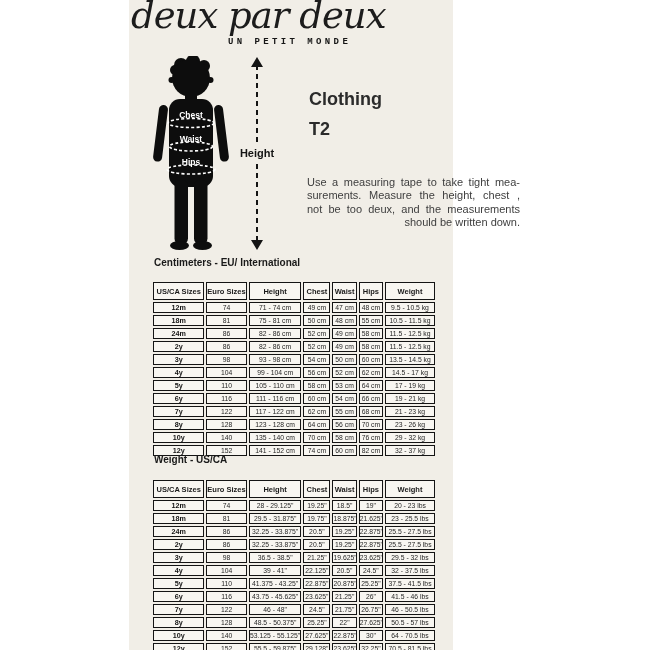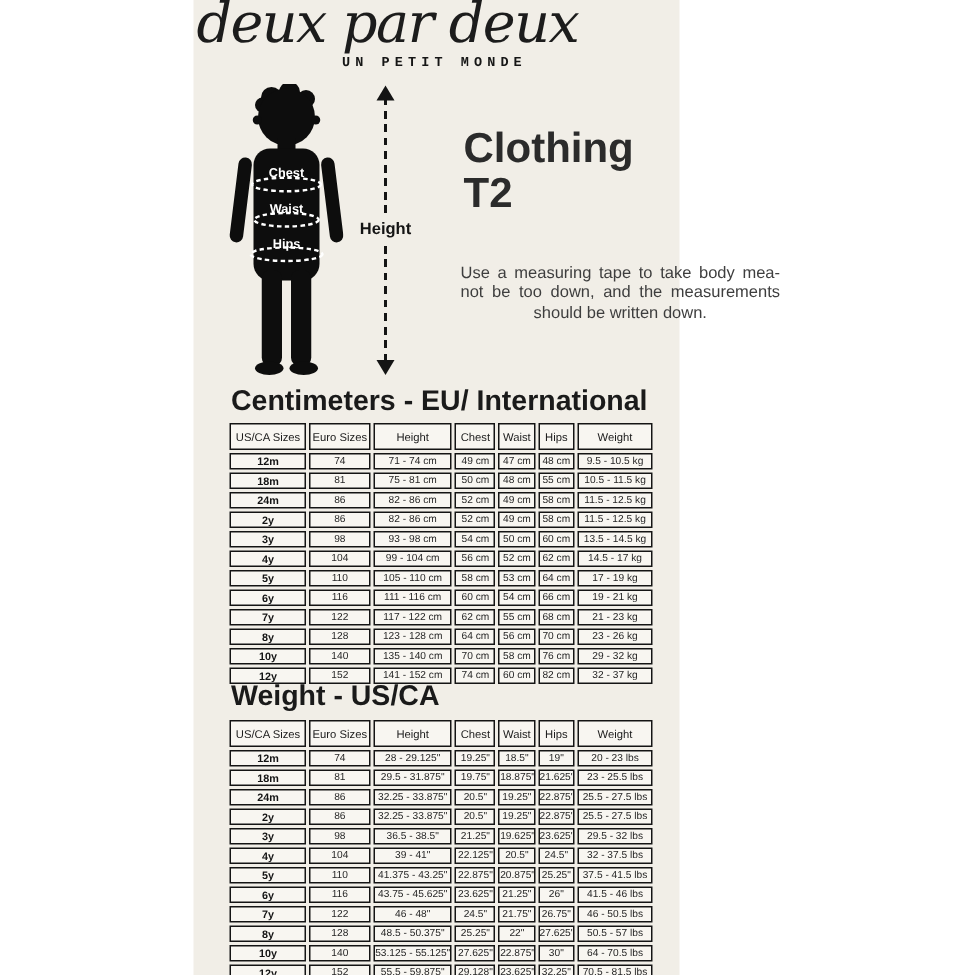--- a/index.html
+++ b/index.html
@@ -37,46 +37,46 @@
   .ah-top { top: 0; border-bottom: 10px solid #141414; }
   .ah-bot { bottom: 0; border-top: 10px solid #141414; }
   .height-label {
     position: absolute; left: 100px; top: 146px; width: 56px;
     text-align: center; font-size: 11px; font-weight: 700; color: #141414;
     background: #f1eee7; padding: 1px 0;
   }
   
   .page-title {
     position: absolute; left: 180px; top: 84px;
-    font-size: 28px; font-weight: 700; line-height: 30px; color: #2b2b2b;
+    font-size: 18px; font-weight: 700; line-height: 30px; color: #2b2b2b;
     letter-spacing: 0;
   }
   .intro { position: absolute; left: 178px; top: 176px; width: 213px;
     font-size: 11px; line-height: 13.4px; color: #3e3e3e; }
   .jline { text-align: justify; text-align-last: justify; white-space: normal; }
-  .jline-last { text-align: center; }
+  .jline-last { text-align: right; }
   
   .sec {
     position: absolute; left: 25px; margin: 0;
-    font-size: 19px; font-weight: 700; color: #1a1a1a; white-space: nowrap;
+    font-size: 10px; font-weight: 700; color: #1a1a1a; white-space: nowrap;
   }
   .sec1 { top: 257px; }
   .sec2 { top: 454px; }
   .size-table {
     position: absolute; left: 22px; width: 286px;
     border-collapse: separate; border-spacing: 2px; table-layout: fixed;
   }
   .t1 { top: 280px; }
   .t2 { top: 478px; }
   .size-table th, .size-table td {
     border: 1px solid #141414; background: #f8f6f1;
     text-align: center; vertical-align: middle;
     overflow: hidden; white-space: nowrap; padding: 0;
   }
-  .size-table th { font-size: 7.5px; font-weight: 400; height: 16px; color: #1a1a1a; }
+  .size-table th { font-size: 7.5px; font-weight: 700; height: 16px; color: #1a1a1a; }
   .size-table td { font-size: 6.8px; height: 8.8px; color: #262626; }
   .size-table td:first-child { font-weight: 700; font-size: 7.2px; color: #141414; text-align: center; }
 </style>
 </head>
 <body>
 
 <div class="panel">
 
   <div>
     <div class="logo-script">deux par deux</div>
@@ -119,22 +119,23 @@
     <div class="ah ah-bot"></div>
   </div>
   <div class="height-label">Height</div>
 
   <div class="page-title">
     <div>Clothing</div>
     <div>T2</div>
   </div>
 
   <div class="intro">
-    <div class="jline">Use a measuring tape to take body mea-</div>
-    <div class="jline">not be too down, and the measurements</div>
+    <div class="jline">Use a measuring tape to take tight mea-</div>
+    <div class="jline">surements. Measure the height, chest ,</div>
+    <div class="jline">not be too deux, and the measurements</div>
     <div class="jline-last">should be written down.</div>
   </div>
 
   <h2 class="sec sec1">Centimeters - EU/ International</h2>
   <table class="size-table t1">
       <colgroup>
         <col style="width: 19%;">
         <col style="width: 15%;">
         <col style="width: 19.5%;">
         <col style="width: 10%;">

